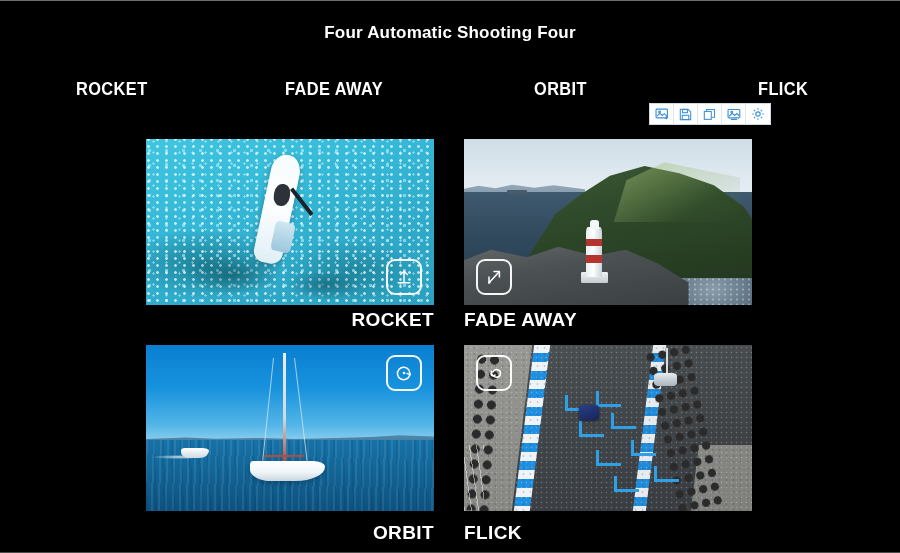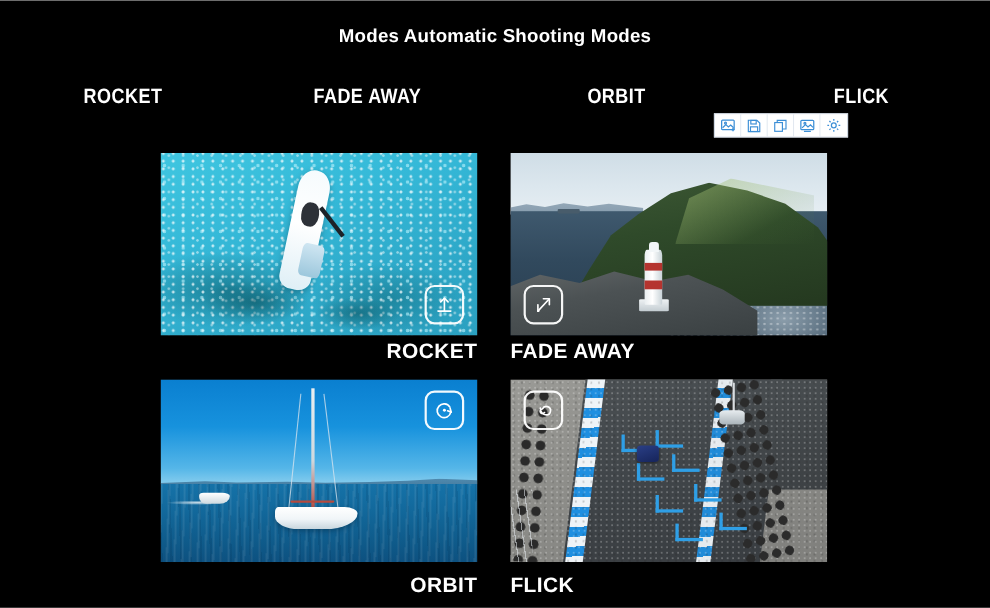--- a/index.html
+++ b/index.html
@@ -369,21 +369,21 @@
   .cap-1 { left: 146px; top: 308px; width: 288px; text-align: right; }
   .cap-2 { left: 464px; top: 308px; width: 288px; text-align: left; }
   .cap-3 { left: 146px; top: 521px; width: 288px; text-align: right; }
   .cap-4 { left: 464px; top: 521px; width: 288px; text-align: left; }
 </style>
 </head>
 <body>
 
 <div class="page">
 
-  <div class="title">Modes Automatic Shooting Modes</div>
+  <div class="title">Four Automatic Shooting Four</div>
 
   <div class="top-labels">
     <div class="top-label tl0">ROCKET</div>
     <div class="top-label tl1">FADE AWAY</div>
     <div class="top-label tl2">ORBIT</div>
     <div class="top-label tl3">FLICK</div>
   </div>
 
   <div class="toolbar">
     <div class="tb-btn">

